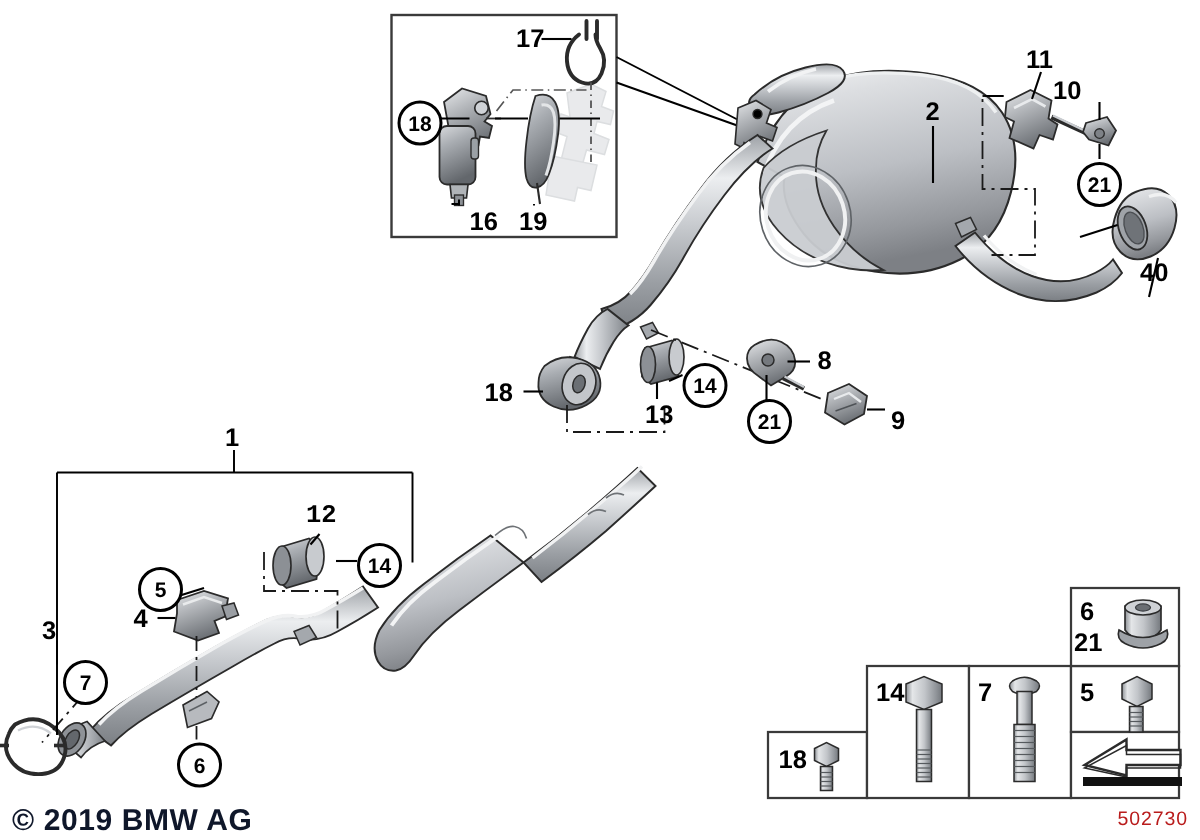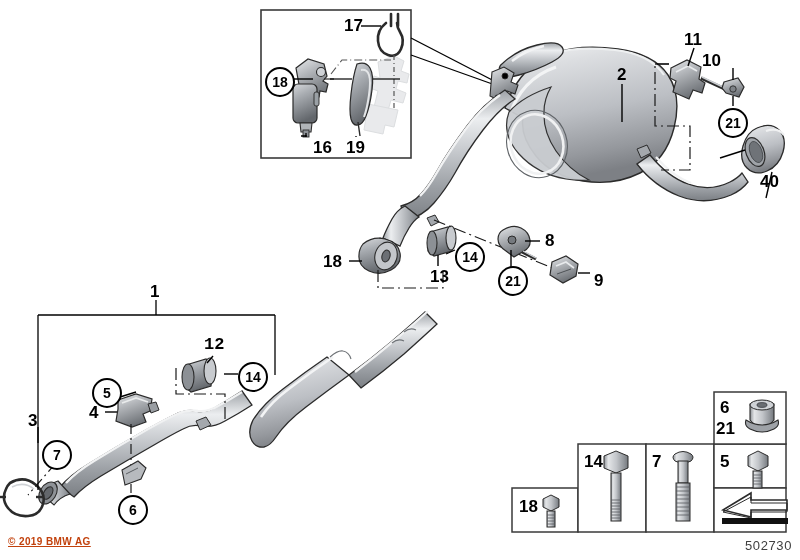--- a/index.html
+++ b/index.html
@@ -6,24 +6,24 @@
   body{width:800px;height:560px;position:relative;overflow:hidden;
        font-family:"Liberation Sans",sans-serif;}
   #stage{position:absolute;left:0;top:0;width:800px;height:560px;}
   svg#diagram{position:absolute;left:0;top:0;width:800px;height:560px;}
   .lbl{position:absolute;font-weight:bold;color:#000;font-size:17px;
        line-height:1;white-space:nowrap;}
   .clbl{position:absolute;width:26px;height:26px;border:2px solid #000;
         border-radius:50%;background:#fff;color:#000;font-weight:bold;
         font-size:14px;display:flex;align-items:center;justify-content:center;}
   .boxlbl{position:absolute;font-weight:bold;font-size:17px;color:#000;}
-  #copyright{position:absolute;left:8px;top:536px;font-size:10px;
-             font-weight:bold;color:#c2410c;letter-spacing:.4px;text-decoration:underline;}
+  #copyright{position:absolute;left:8px;top:536px;font-size:20px;
+             font-weight:bold;color:#0f172a;letter-spacing:.4px;}
   #partnum{position:absolute;right:8px;top:538px;font-size:13px;
-           color:#404040;letter-spacing:.6px;}
+           color:#b91c1c;letter-spacing:.6px;}
 </style>
 </head>
 <body>
 
 <div id="stage">
 
 <svg id="diagram" viewBox="0 0 800 560">
   <defs>
     <linearGradient id="pipeGrad" x1="0" y1="0" x2="0" y2="1">
       <stop offset="0%" stop-color="#9ea2a7"></stop>

